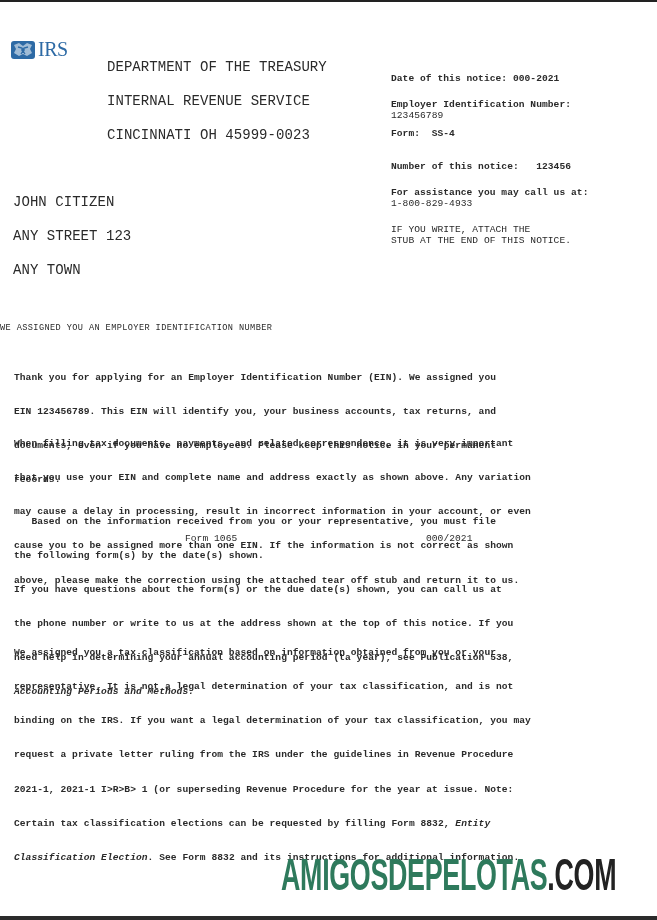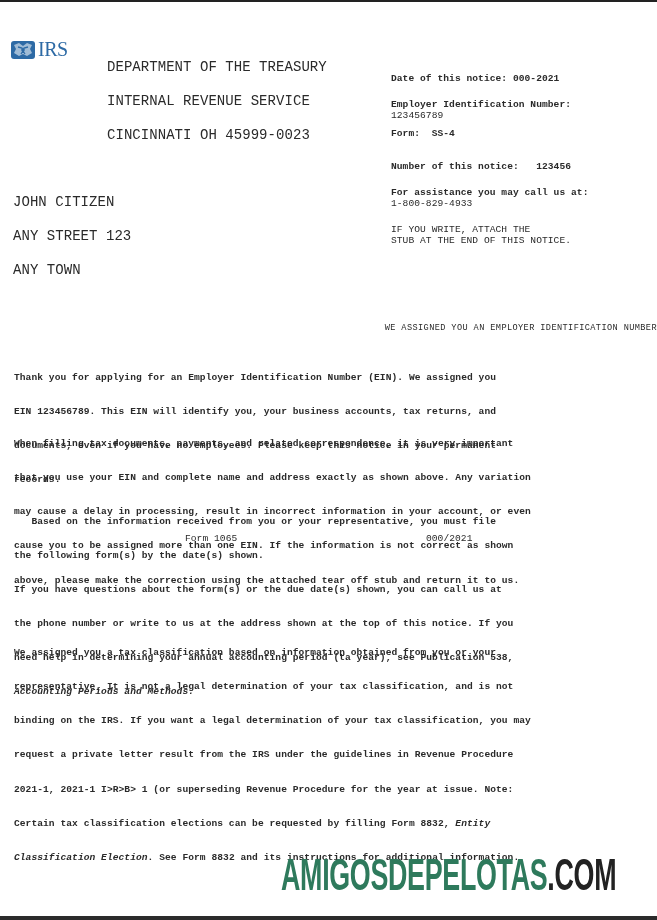--- a/index.html
+++ b/index.html
@@ -14,21 +14,21 @@
   .mono { font-family: "Liberation Mono", "DejaVu Sans Mono", monospace; font-size: 9.6px; line-height: 11.4px; white-space: pre; letter-spacing: 0.05px; }
   .bold { font-weight: bold; }
   .logo { position: absolute; left: 10px; top: 38px; display: flex; align-items: center; }
   .logo svg { display: block; }
   .logo-text { font-family: "Liberation Serif", "DejaVu Serif", serif; font-size: 20px; color: #2d6aa5; margin-left: 2px; letter-spacing: -0.5px; line-height: 23px; }
   .agency { position: absolute; left: 107px; top: 39px; }
   .agency div { font-size: 14px; line-height: 11.5px; }
   .meta { position: absolute; left: 391px; }
   .addr { position: absolute; left: 13px; top: 174px; }
   .addr div { font-size: 14px; line-height: 11.5px; }
-  .heading { position: absolute; left: 0; width: 657px; top: 323px; text-align: right; font-size: 8.6px; letter-spacing: 0.4px; }
+  .heading { position: absolute; left: 0; width: 657px; top: 323px; text-align: left; font-size: 8.6px; letter-spacing: 0.4px; }
   .para { position: absolute; left: 14px; }
   .form-row { position: absolute; top: 533px; }
   .it { font-style: italic; }
   .watermark {
     position: absolute; left: 281px; top: 850px;
     font-family: "Liberation Sans", "DejaVu Sans", sans-serif;
     font-weight: bold; font-size: 44px; line-height: 50px;
     transform: scaleX(0.61); transform-origin: left top;
     letter-spacing: -0.5px; white-space: nowrap;
   }
@@ -101,21 +101,21 @@
   <div>If you have questions about the form(s) or the due date(s) shown, you can call us at</div>
   <div>the phone number or write to us at the address shown at the top of this notice. If you</div>
   <div>need help in determining your annual accounting period (ta year), see Publication 538,</div>
   <div class="it">Accounting Periods and Methods.</div>
 </div>
 
 <div class="para mono bold" style="top:624px;">
   <div>We assigned you a tax classification based on information obtained from you or your</div>
   <div>representative. It is not a legal determination of your tax classification, and is not</div>
   <div>binding on the IRS. If you want a legal determination of your tax classification, you may</div>
-  <div>request a private letter result from the IRS under the guidelines in Revenue Procedure</div>
+  <div>request a private letter ruling from the IRS under the guidelines in Revenue Procedure</div>
   <div>2021-1, 2021-1 I&gt;R&gt;B&gt; 1 (or superseding Revenue Procedure for the year at issue. Note:</div>
   <div><span>Certain tax classification elections can be requested by filling Form 8832, </span><span class="it">Entity</span></div>
   <div><span class="it">Classification Election</span><span>. See Form 8832 and its instructions for additional information.</span></div>
 </div>
 
 <div class="watermark">
   <span class="wm-green">AMIGOSDEPELOTAS</span><span class="wm-dark">.COM</span>
 </div>
 
 <div class="bottom-bar"></div>

